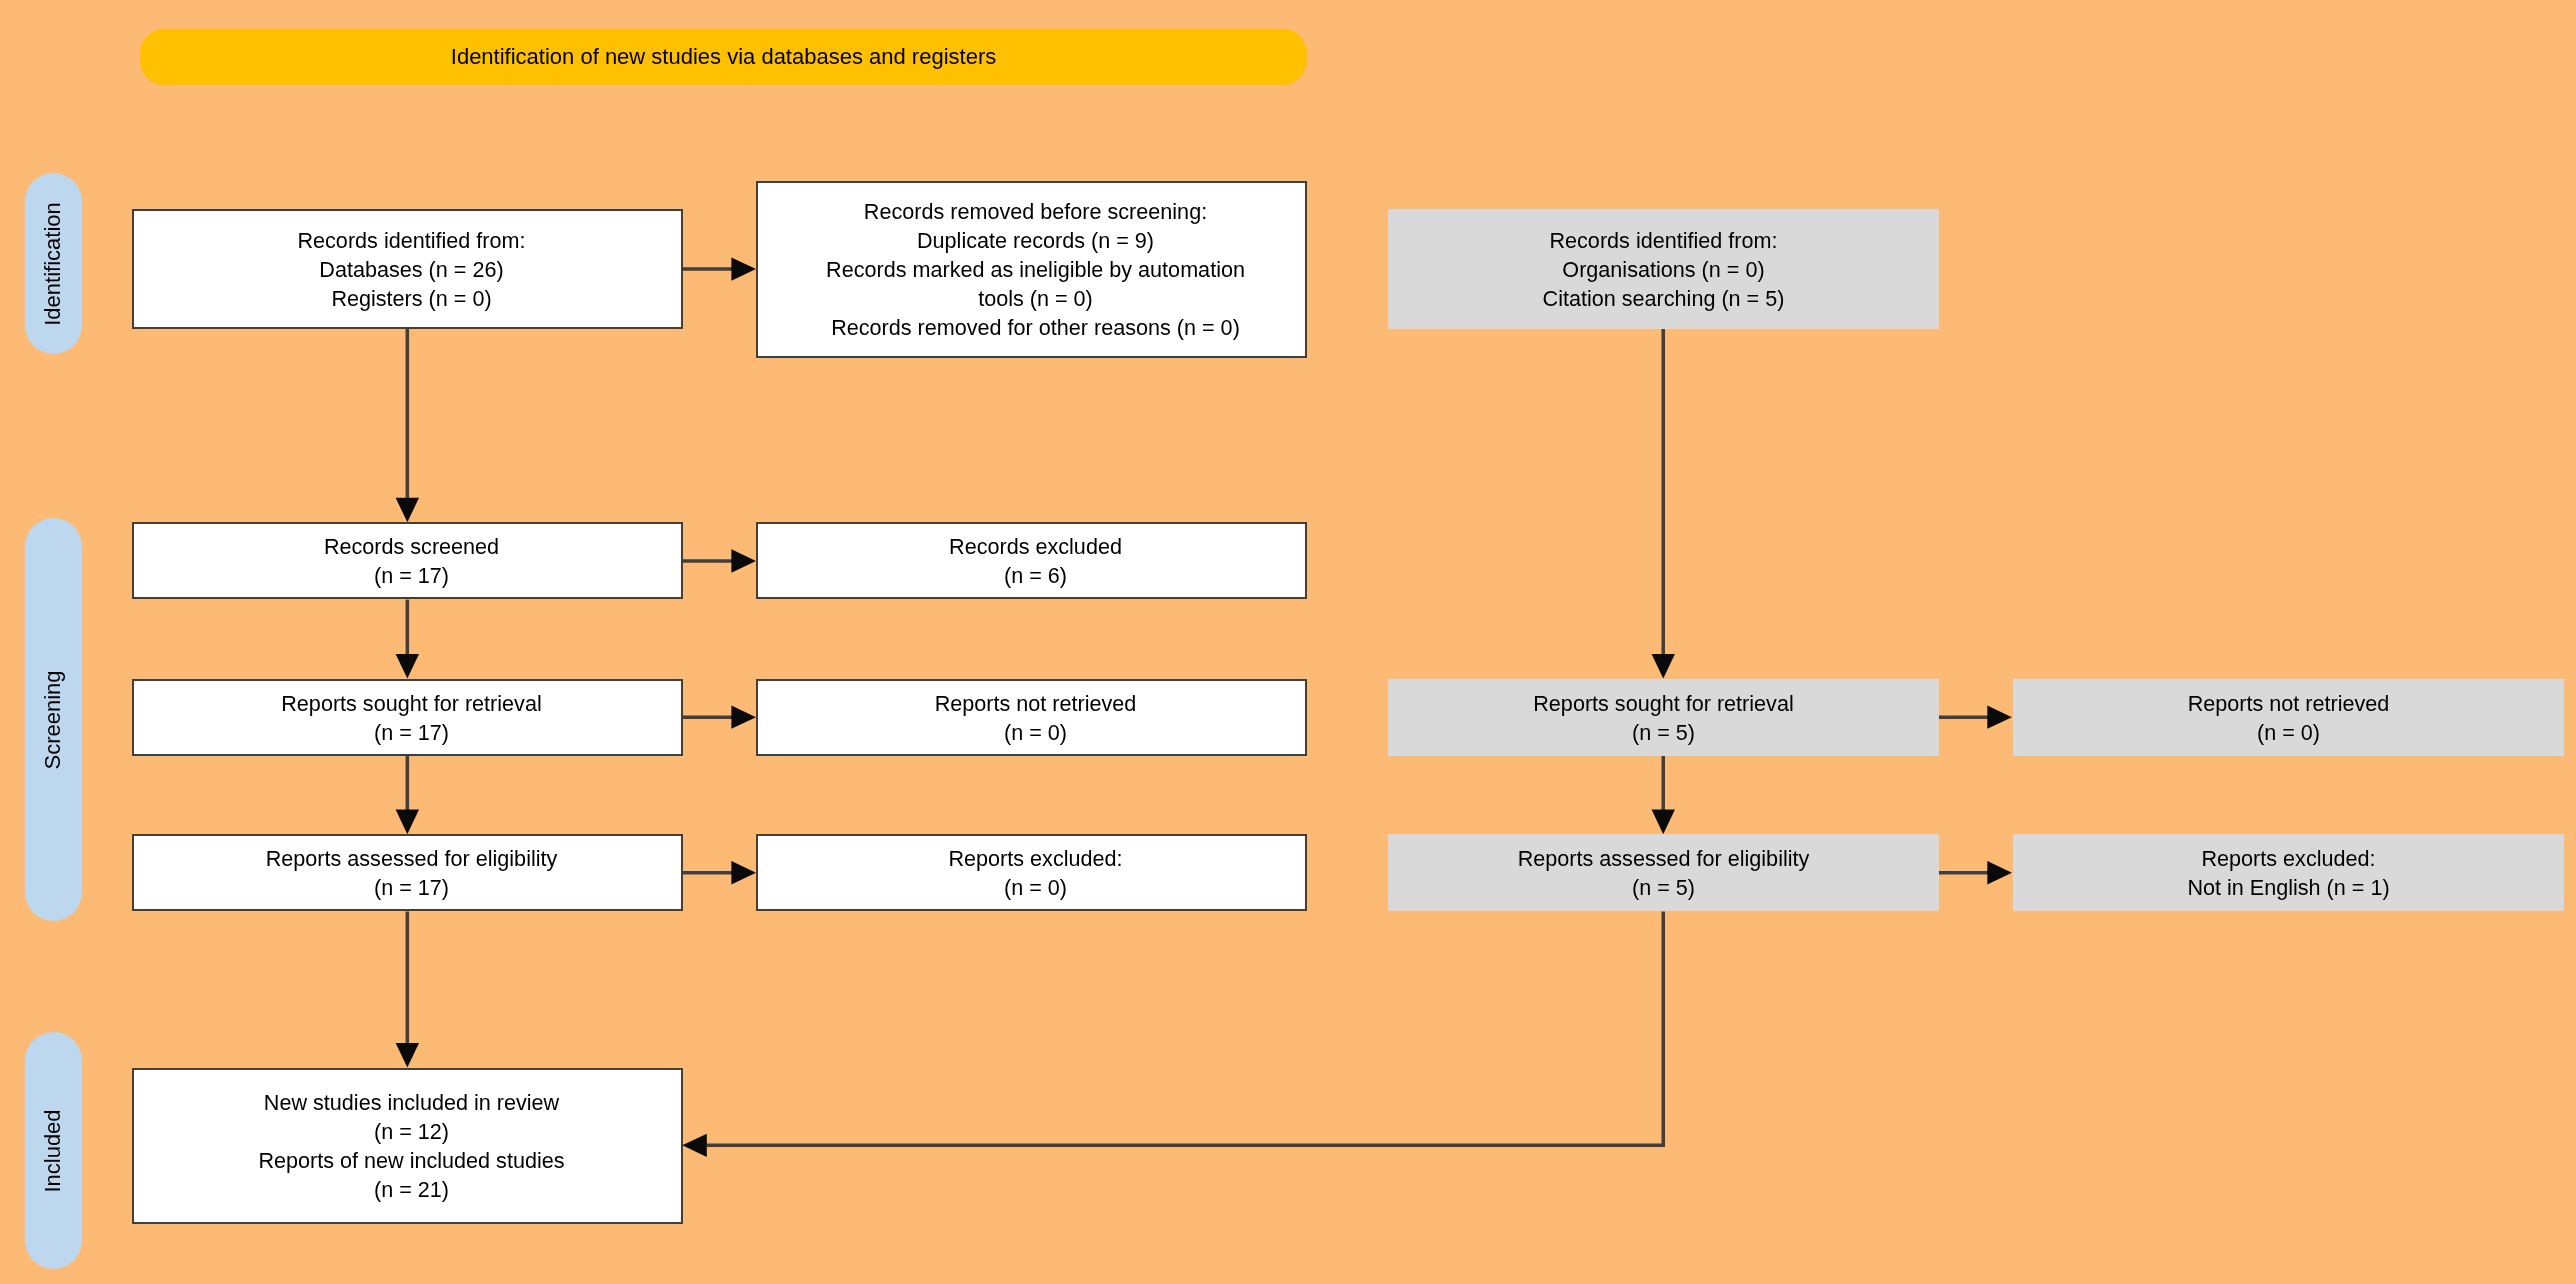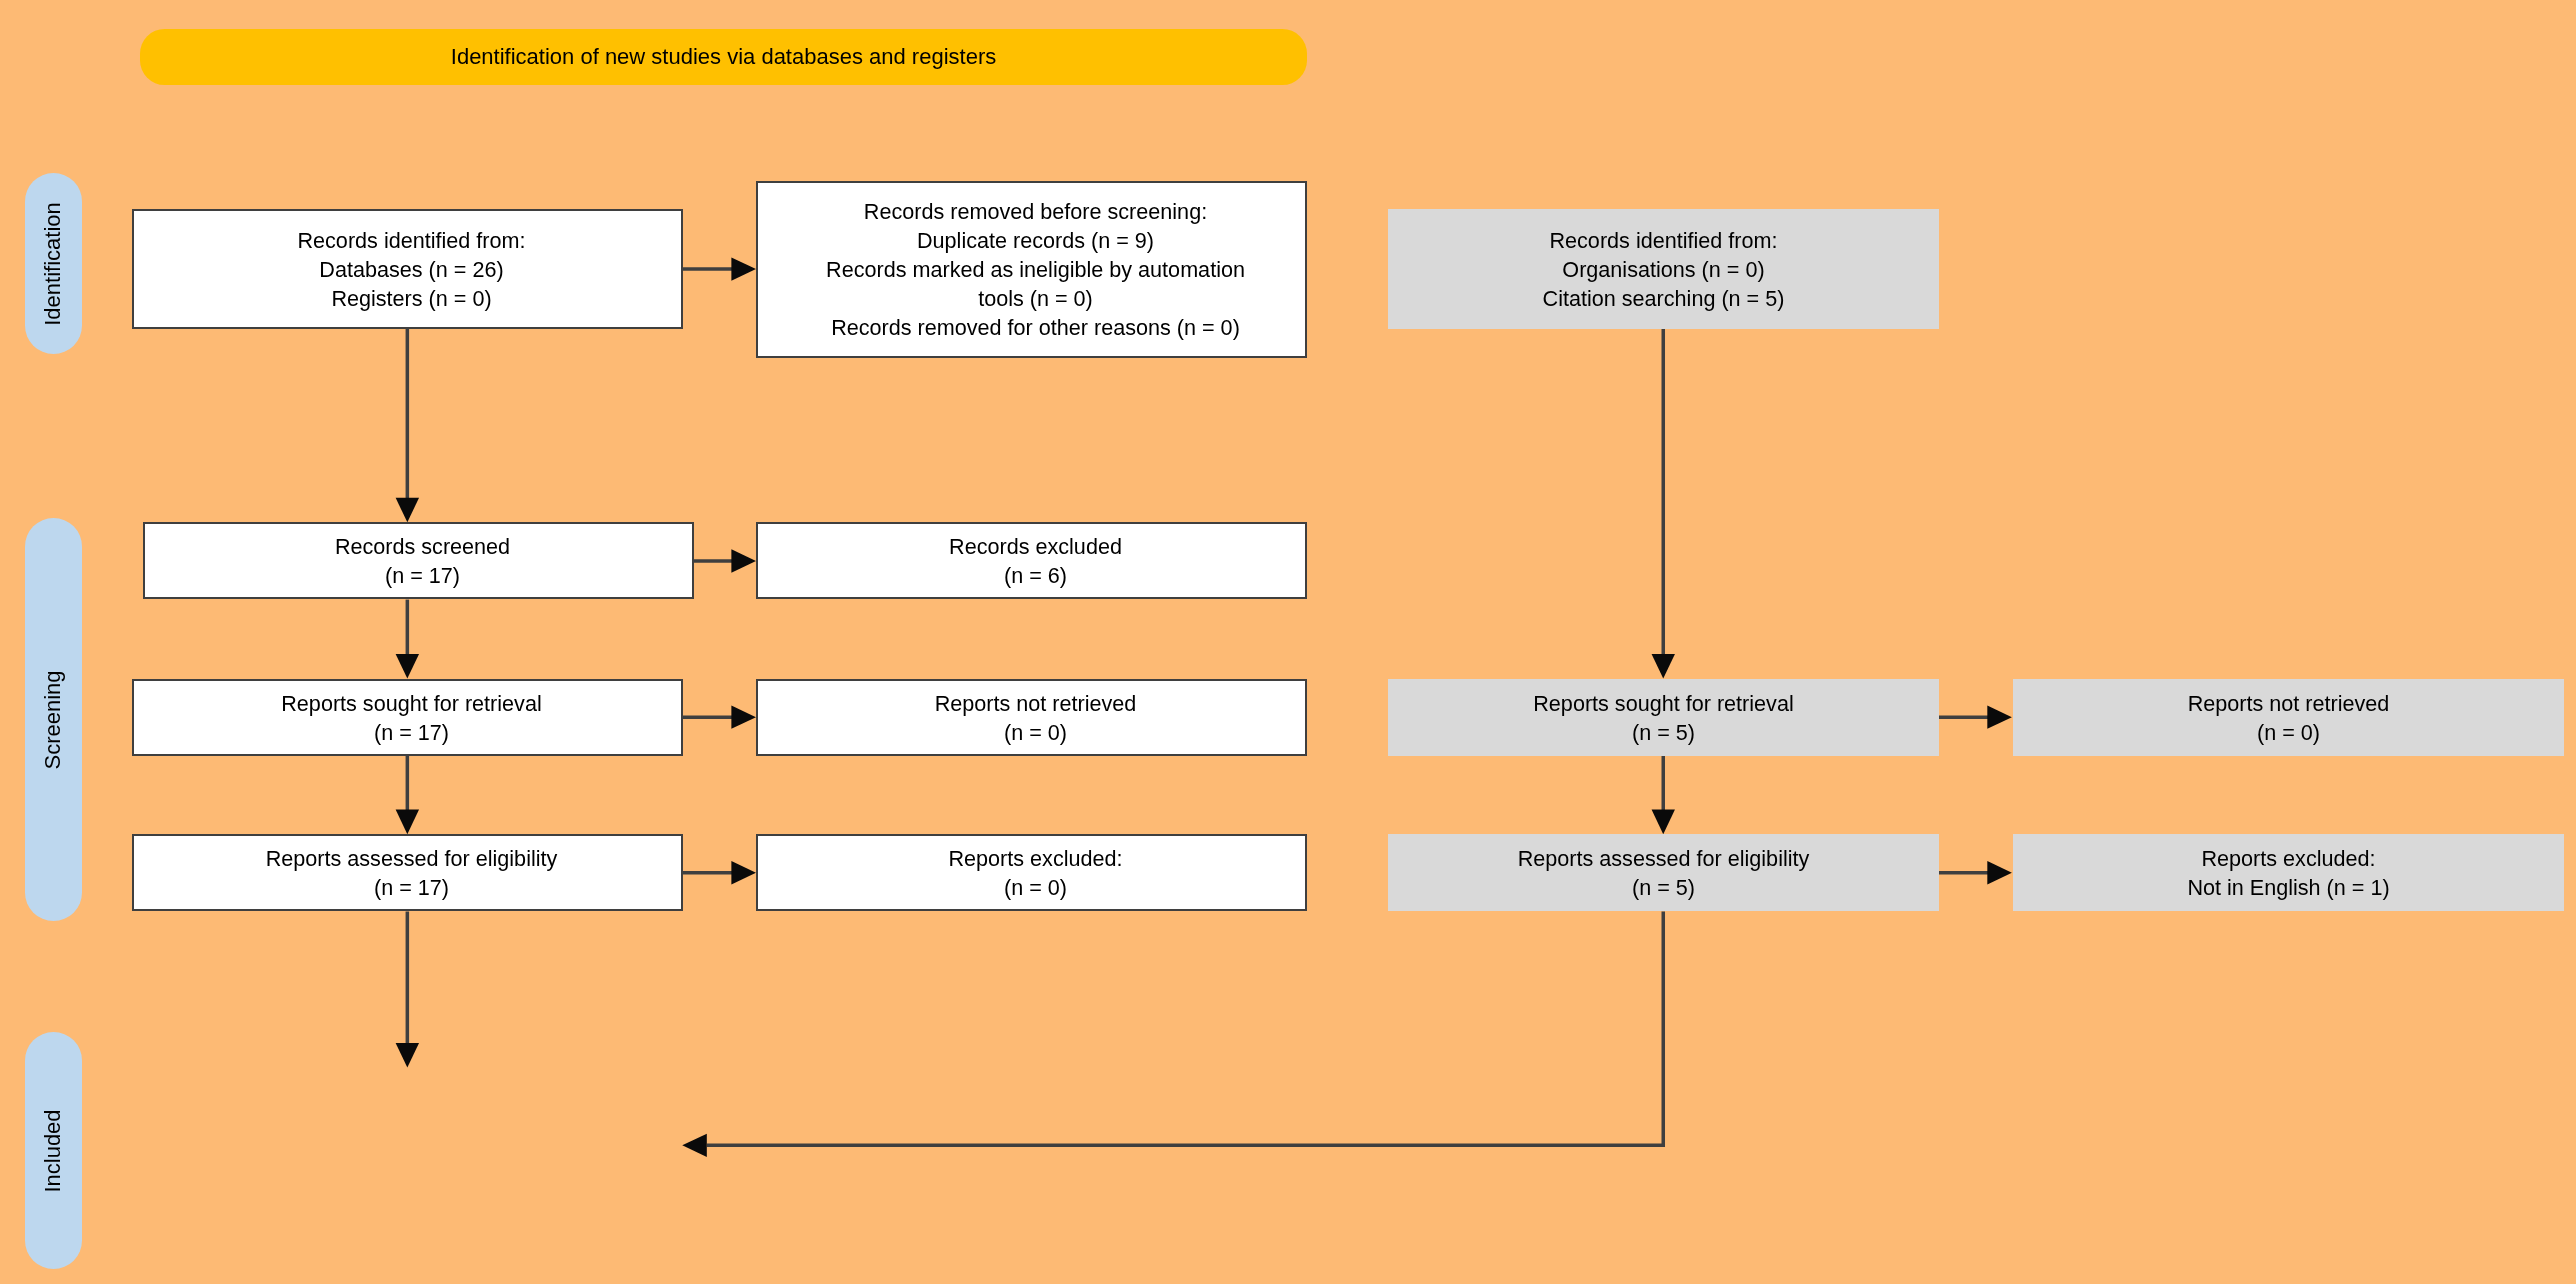--- a/index.html
+++ b/index.html
@@ -91,26 +91,30 @@
     <line class="arrow-line" x1="3314" y1="1492" x2="3399" y2="1492"></line>
     <polygon class="arrow-head" points="3397,1472 3397,1512 3439,1492"></polygon>
 
     <polyline class="arrow-line" points="2843,1558 2843,1958 1208,1958"></polyline>
     <polygon class="arrow-head" points="1208,1938 1208,1978 1166,1958"></polygon>
   </svg>
 
   <div class="box white c1" style="top:209px;height:120px;">Records identified from:
 Databases (n = 26)
 Registers (n = 0)</div>
-  <div class="box white c1" style="top:522px;height:77px;margin-left:11px;">Records screened
+  <div class="box white c1" style="top:522px;height:77px;">Records screened
 (n = 17)</div>
   <div class="box white c1" style="top:679px;height:77px;">Reports sought for retrieval
 (n = 17)</div>
   <div class="box white c1" style="top:834px;height:77px;">Reports assessed for eligibility
 (n = 17)</div>
+  <div class="box white c1" style="top:1068px;height:156px;">New studies included in review
+(n = 12)
+Reports of new included studies
+(n = 21)</div>
 
   <div class="box white c2" style="top:181px;height:177px;">Records removed before screening:
 Duplicate records (n = 9)
 Records marked as ineligible by automation
 tools (n = 0)
 Records removed for other reasons (n = 0)</div>
   <div class="box white c2" style="top:522px;height:77px;">Records excluded
 (n = 6)</div>
   <div class="box white c2" style="top:679px;height:77px;">Reports not retrieved
 (n = 0)</div>

